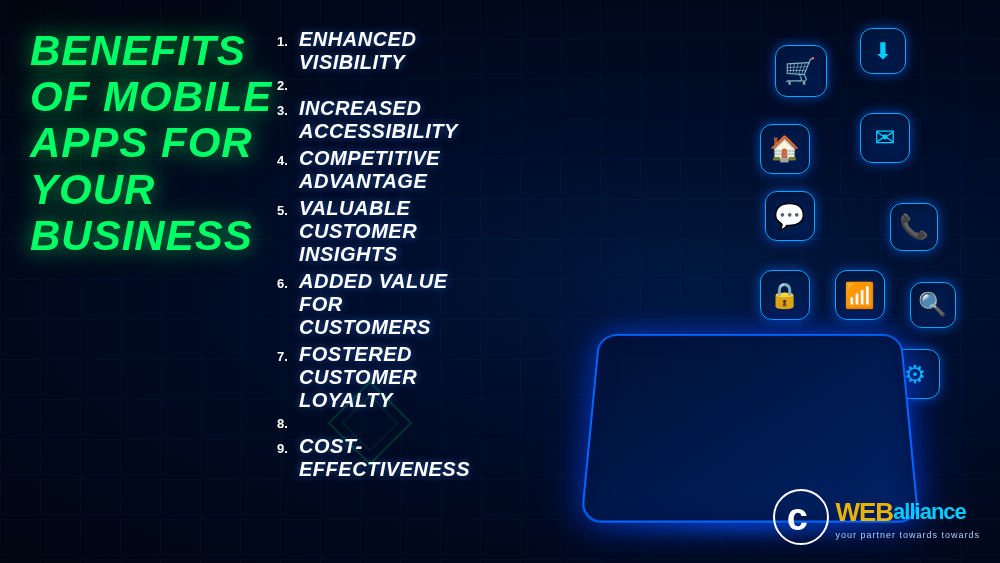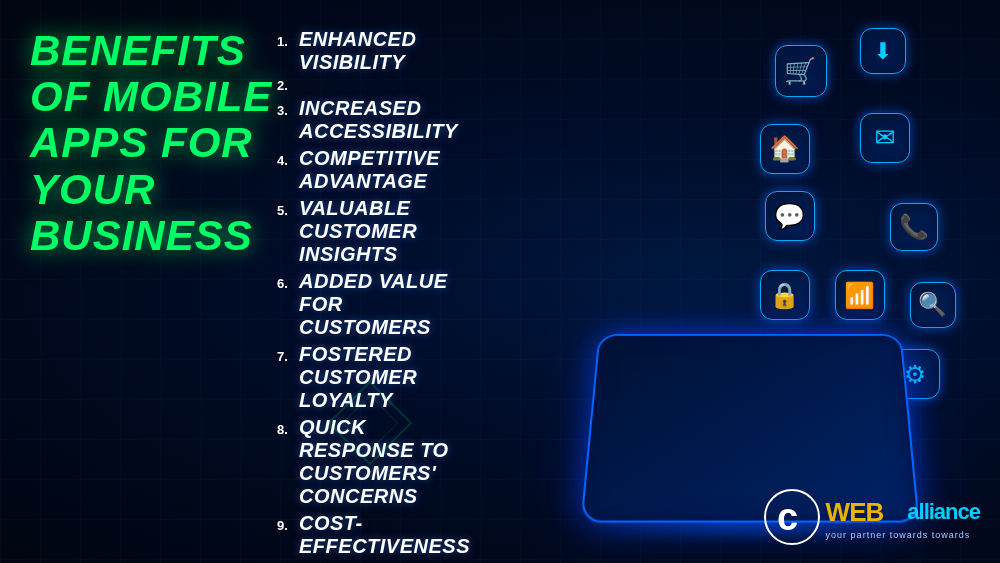--- a/index.html
+++ b/index.html
@@ -194,21 +194,20 @@
       font-family: Arial, sans-serif;
       letter-spacing: -1px;
     }
 
     .logo-alliance {
       color: #00ccff;
       font-size: 22px;
       font-weight: 900;
       font-family: Arial, sans-serif;
       letter-spacing: -1px;
-      padding-left: 24px;
     }
 
     .logo-tagline {
       color: #aaccff;
       font-size: 9px;
       font-family: Arial, sans-serif;
       letter-spacing: 1px;
       margin-top: 2px;
     }
 
@@ -270,21 +269,20 @@
         <li class="benefit-item">
           <span class="benefit-number">6.</span>
           <span class="benefit-text">ADDED VALUE FOR CUSTOMERS</span>
         </li>
         <li class="benefit-item">
           <span class="benefit-number">7.</span>
           <span class="benefit-text">FOSTERED CUSTOMER LOYALTY</span>
         </li>
         <li class="benefit-item">
           <span class="benefit-number">8.</span>
-          <span class="benefit-text">QUICK RESPONSE TO CUSTOMERS' CONCERNS</span>
         </li>
         <li class="benefit-item">
           <span class="benefit-number">9.</span>
           <span class="benefit-text">COST-EFFECTIVENESS</span>
         </li>
       </ul>
 
   </div>
 
   <div class="right-panel">

